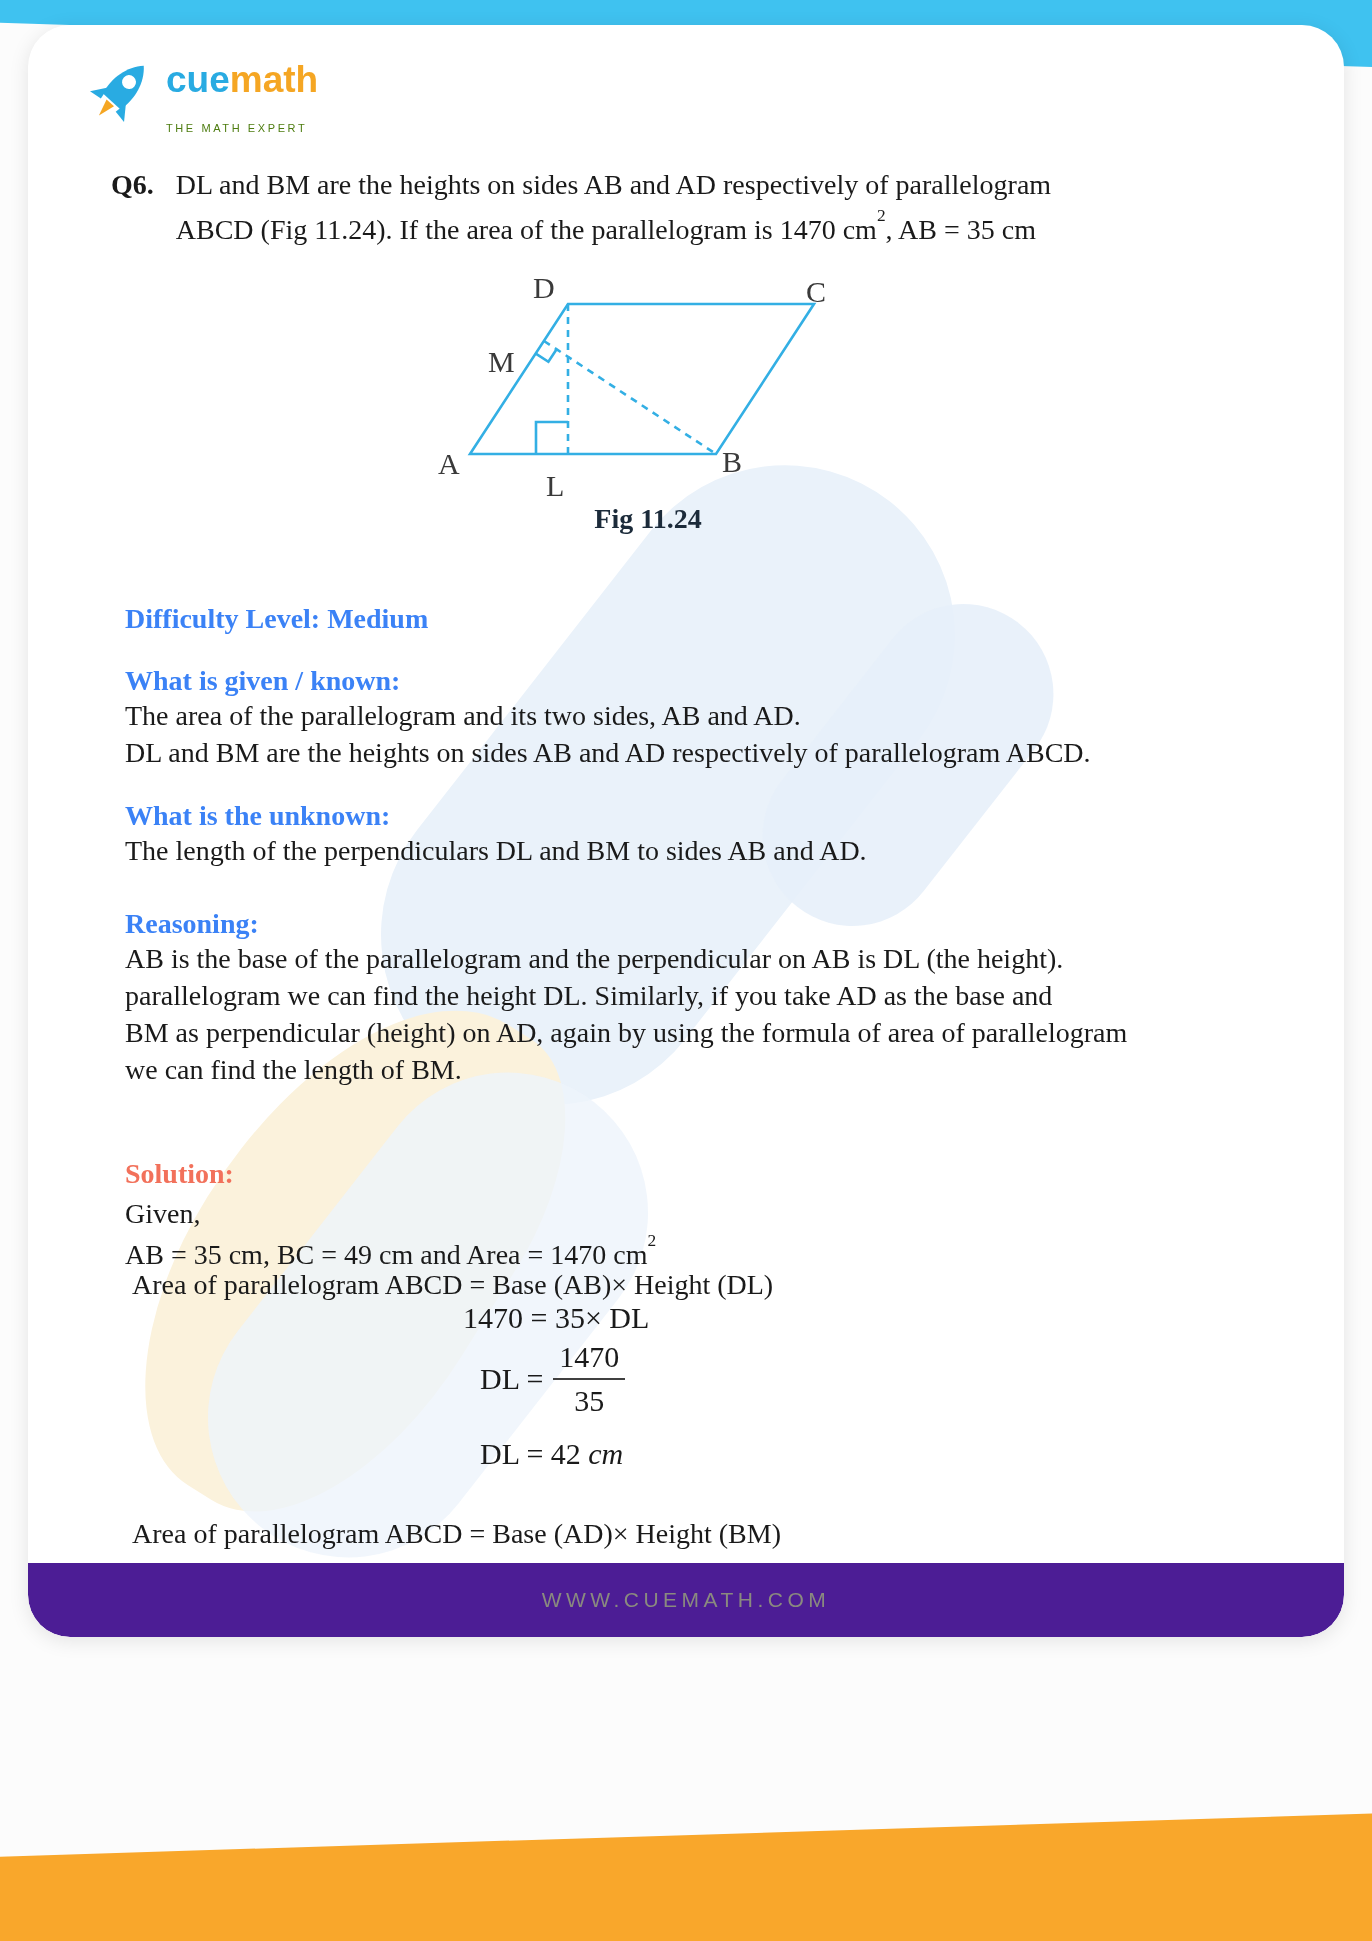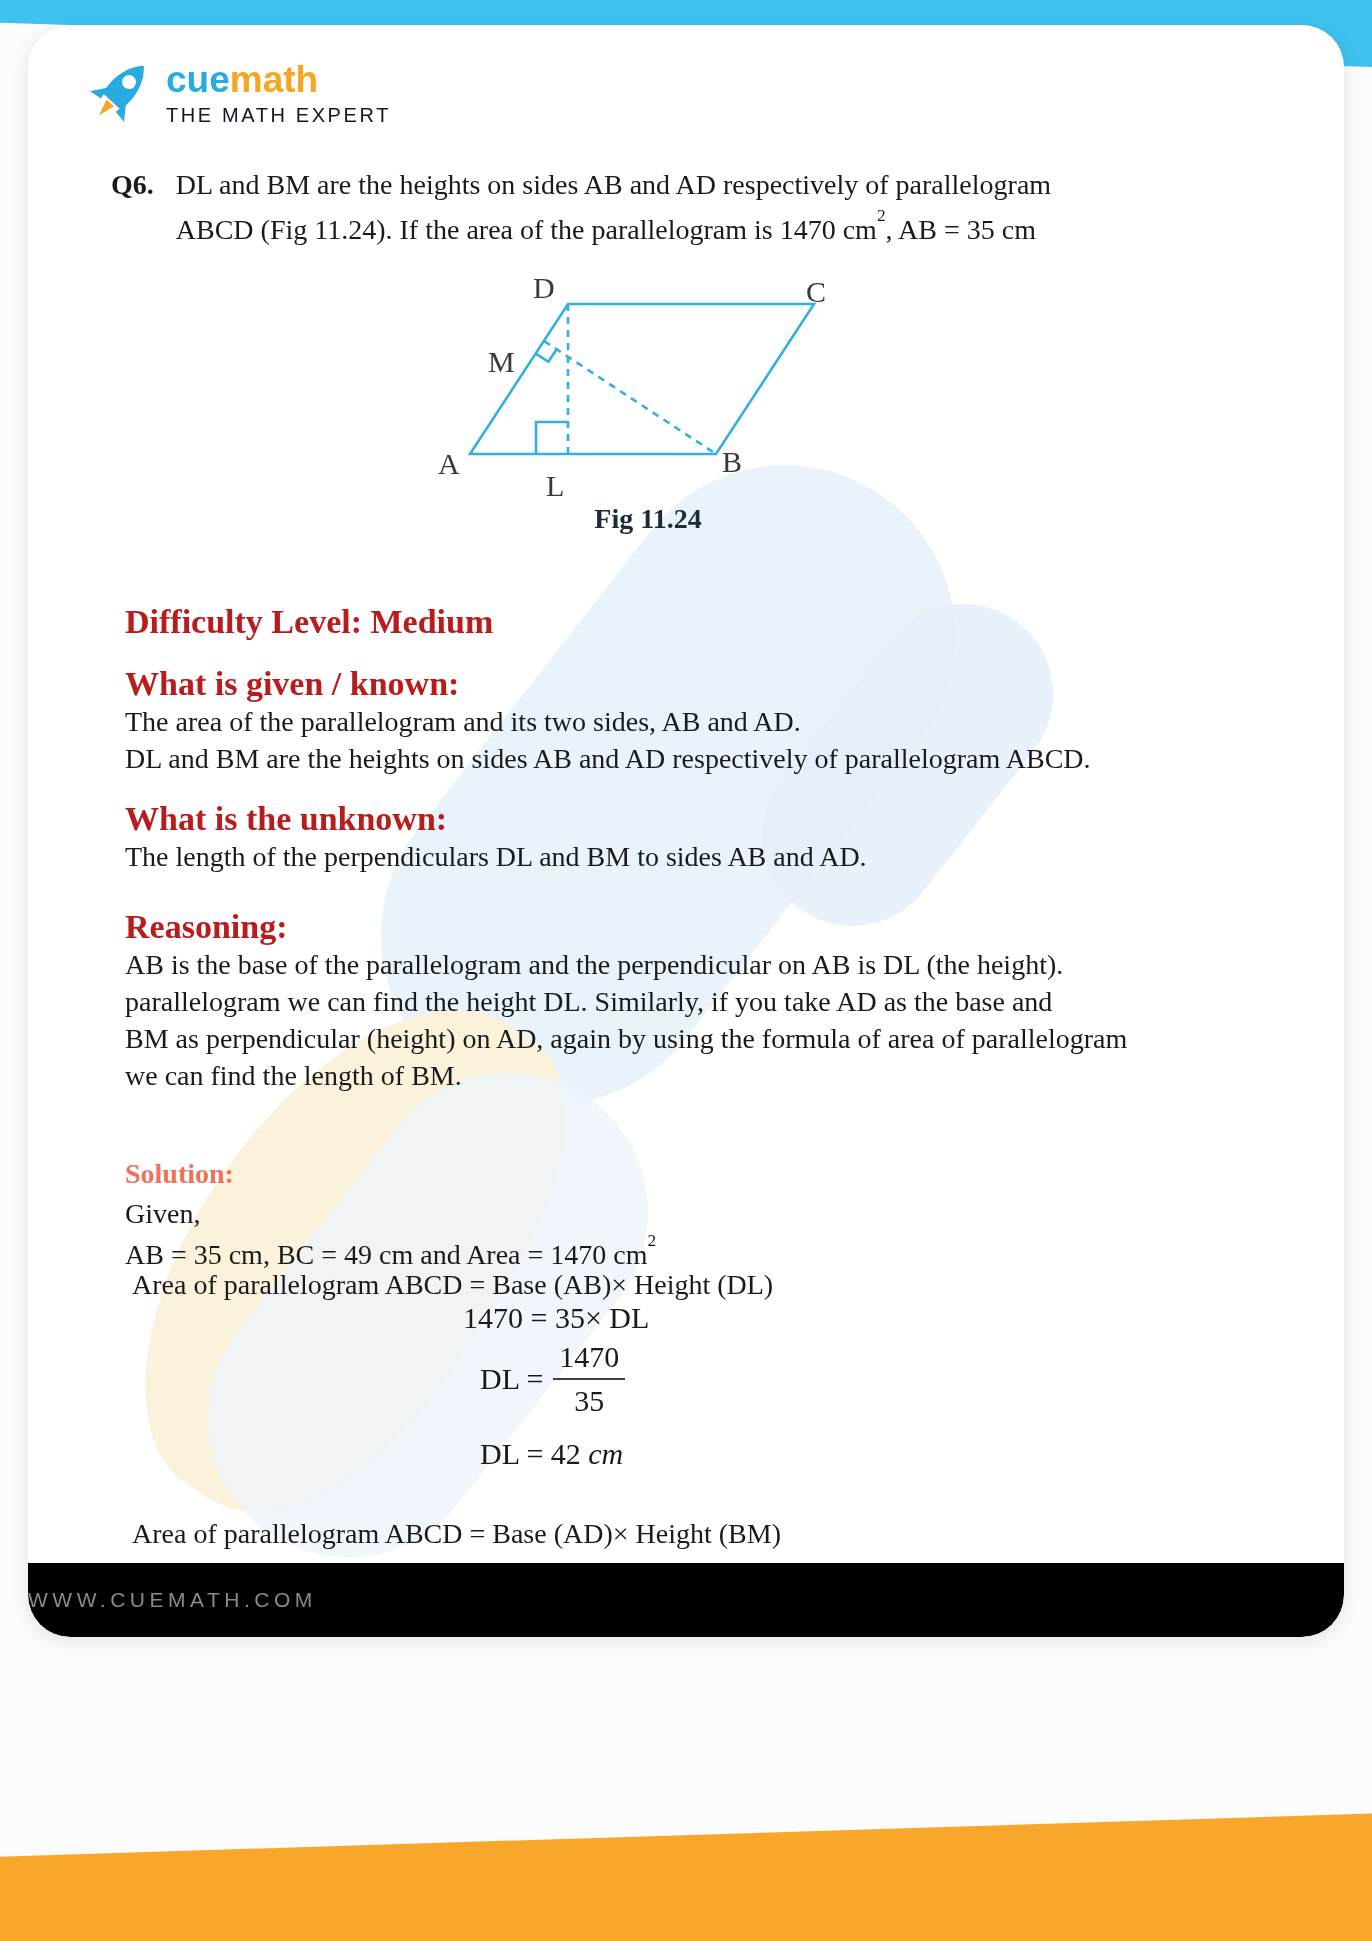--- a/index.html
+++ b/index.html
@@ -27,51 +27,51 @@
   .wm3{left:170px;top:950px;width:300px;height:560px;border-radius:60% 40% 50% 50%;background:#fbf2dc;transform:rotate(32deg);}
   .wm4{left:260px;top:1020px;width:280px;height:540px;border-radius:140px;background:#edf4fb;transform:rotate(38deg);opacity:.8;}
   .content{position:absolute;inset:0;z-index:2;}
 
   
   .logo{position:absolute;top:28px;left:62px;display:flex;align-items:flex-start;gap:14px;}
   .logo-rocket{width:62px;height:72px;}
   .brand{font-family:"Liberation Sans",sans-serif;font-weight:bold;font-size:37px;line-height:38px;margin-top:8px;}
   .brand .cue{color:#29abe2;}
   .brand .math{color:#f5a623;}
-  .tagline{font-family:"Liberation Sans",sans-serif;font-size:20px;letter-spacing:2.6px;color:#0f172a;margin-top:5px;}
+  .tagline{font-family:"Liberation Sans",sans-serif;font-size:11px;letter-spacing:2.6px;color:#4d7c0f;margin-top:23px;}
 
   
   .question{position:absolute;top:140px;left:83px;display:flex;font-size:28px;line-height:39px;}
   .q-num{font-weight:bold;margin-right:22px;white-space:nowrap;}
   .q-lines div{white-space:nowrap;}
   sup.s{font-size:0.62em;position:relative;top:-0.45em;}
 
   
   .figure{position:absolute;top:248px;left:410px;width:430px;height:275px;}
   .figure svg{position:absolute;left:0;top:0;}
   .fig-label{position:absolute;font-size:30px;color:#3a3a3a;}
   .fig-caption{position:absolute;top:230px;left:0;width:420px;text-align:center;font-weight:bold;font-size:28px;color:#1c2b3a;}
 
   
-  .h-blue{color:#b91c1c;font-weight:bold;font-size:34px;white-space:nowrap;}
+  .h-blue{color:#3b82f6;font-weight:bold;font-size:28px;white-space:nowrap;}
   .h-red{color:#f2715b;font-weight:bold;font-size:28px;white-space:nowrap;}
   .body-line{font-size:28px;line-height:37px;white-space:nowrap;}
   .abs{position:absolute;}
 
   .eq{font-size:30px;white-space:nowrap;margin-left:25px;}
   .frac-row{display:flex;align-items:center;}
   .frac{display:inline-block;text-align:center;margin-left:10px;}
   .frac .num{display:block;font-size:30px;padding:0 6px 4px 6px;}
   .frac .den{display:block;font-size:30px;border-top:2px solid #404040;padding:4px 6px 0 6px;}
   .unit-it{font-style:italic;}
 
   
   .footer{
-    position:absolute;left:0;right:0;bottom:0;height:74px;background:#000000;
-    border-radius:0 0 42px 42px;display:flex;align-items:center;
+    position:absolute;left:0;right:0;bottom:0;height:74px;background:#4c1d95;
+    border-radius:0 0 42px 42px;display:flex;align-items:center;justify-content:center;
   }
   .footer-text{
     font-family:"Liberation Sans",sans-serif;font-size:21px;letter-spacing:4.5px;color:#8a8a7f;
   }
 </style>
 </head>
 <body>
 
 <div class="bg-top"></div>
 <div class="bg-bottom"></div>

